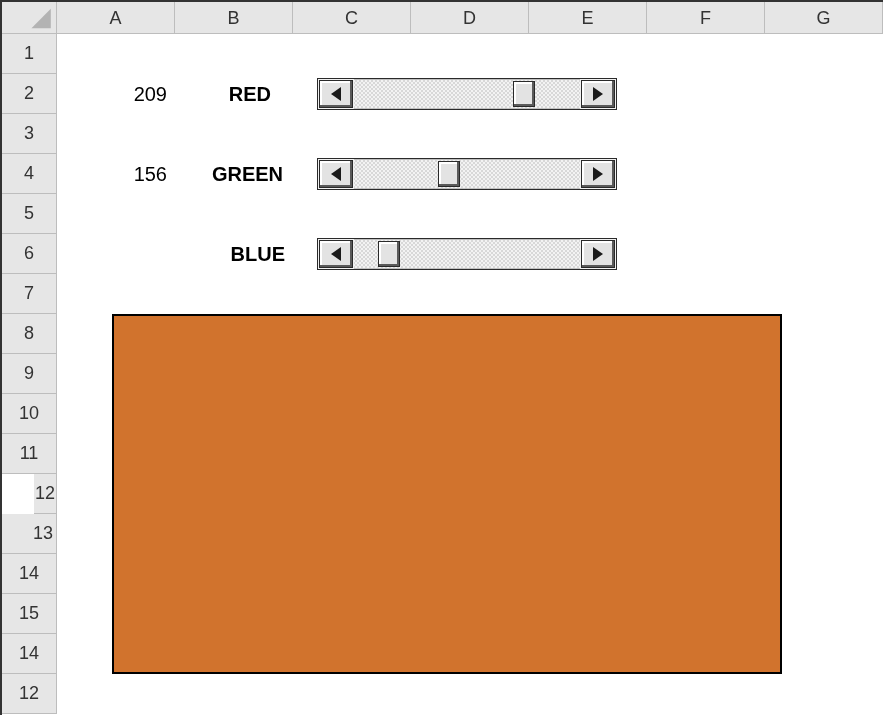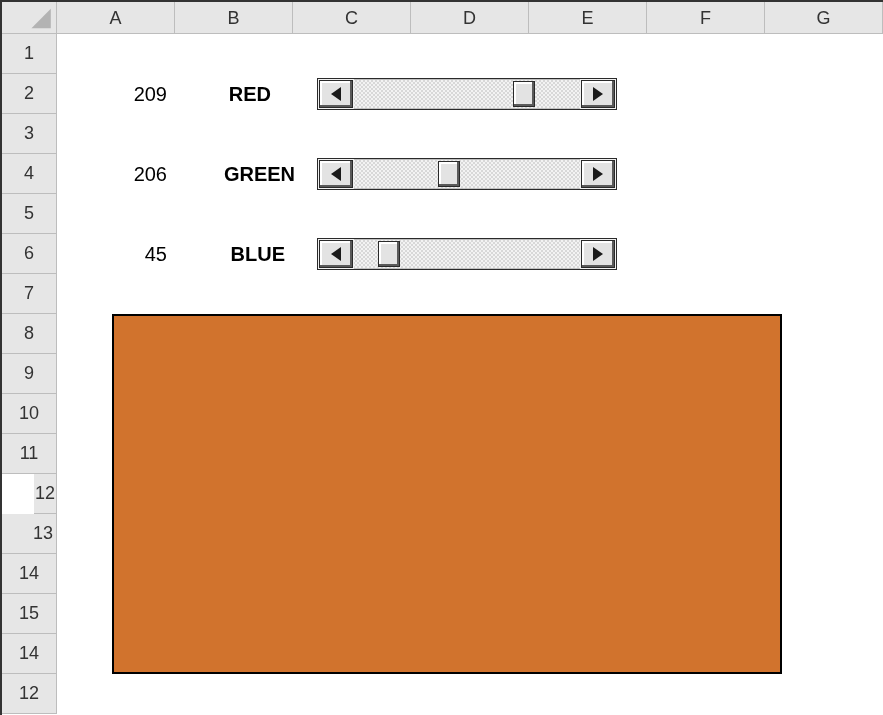--- a/index.html
+++ b/index.html
@@ -172,25 +172,24 @@
       <div class="row-header" style="height: 40px; padding-left: 28px;">13</div>
       <div class="row-header" style="height: 40px;">14</div>
       <div class="row-header" style="height: 40px;">15</div>
       <div class="row-header" style="height: 40px;">14</div>
       <div class="row-header" style="height: 40px;">12</div>
     </div>
 
   <div class="cell-area">
 
     <div class="cell right" style="left:0;width:118px;top:40px;height:40px;">209</div>
-    <div class="cell right" style="left:0;width:118px;top:120px;height:40px;">206</div>
-    <div class="cell right" style="left:0;width:118px;top:200px;height:40px;">45</div>
+    <div class="cell right" style="left:0;width:118px;top:120px;height:40px;">156</div>
 
     <div class="cell right bold" style="left:104px;width:118px;top:40px;height:40px;">RED</div>
-    <div class="cell right bold" style="left:128px;width:118px;top:120px;height:40px;">GREEN</div>
+    <div class="cell right bold" style="left:116px;width:118px;top:120px;height:40px;">GREEN</div>
     <div class="cell right bold" style="left:118px;width:118px;top:200px;height:40px;">BLUE</div>
 
     <div class="hscroll" style="left:260px;width:300px;top:44px;">
       <div class="btn btn-left">
         <div class="arrow-left"></div>
       </div>
       <div class="track">
         <div class="thumb" id="thumb-red" style="left: 159.12px;"></div>
       </div>
       <div class="btn btn-right">

